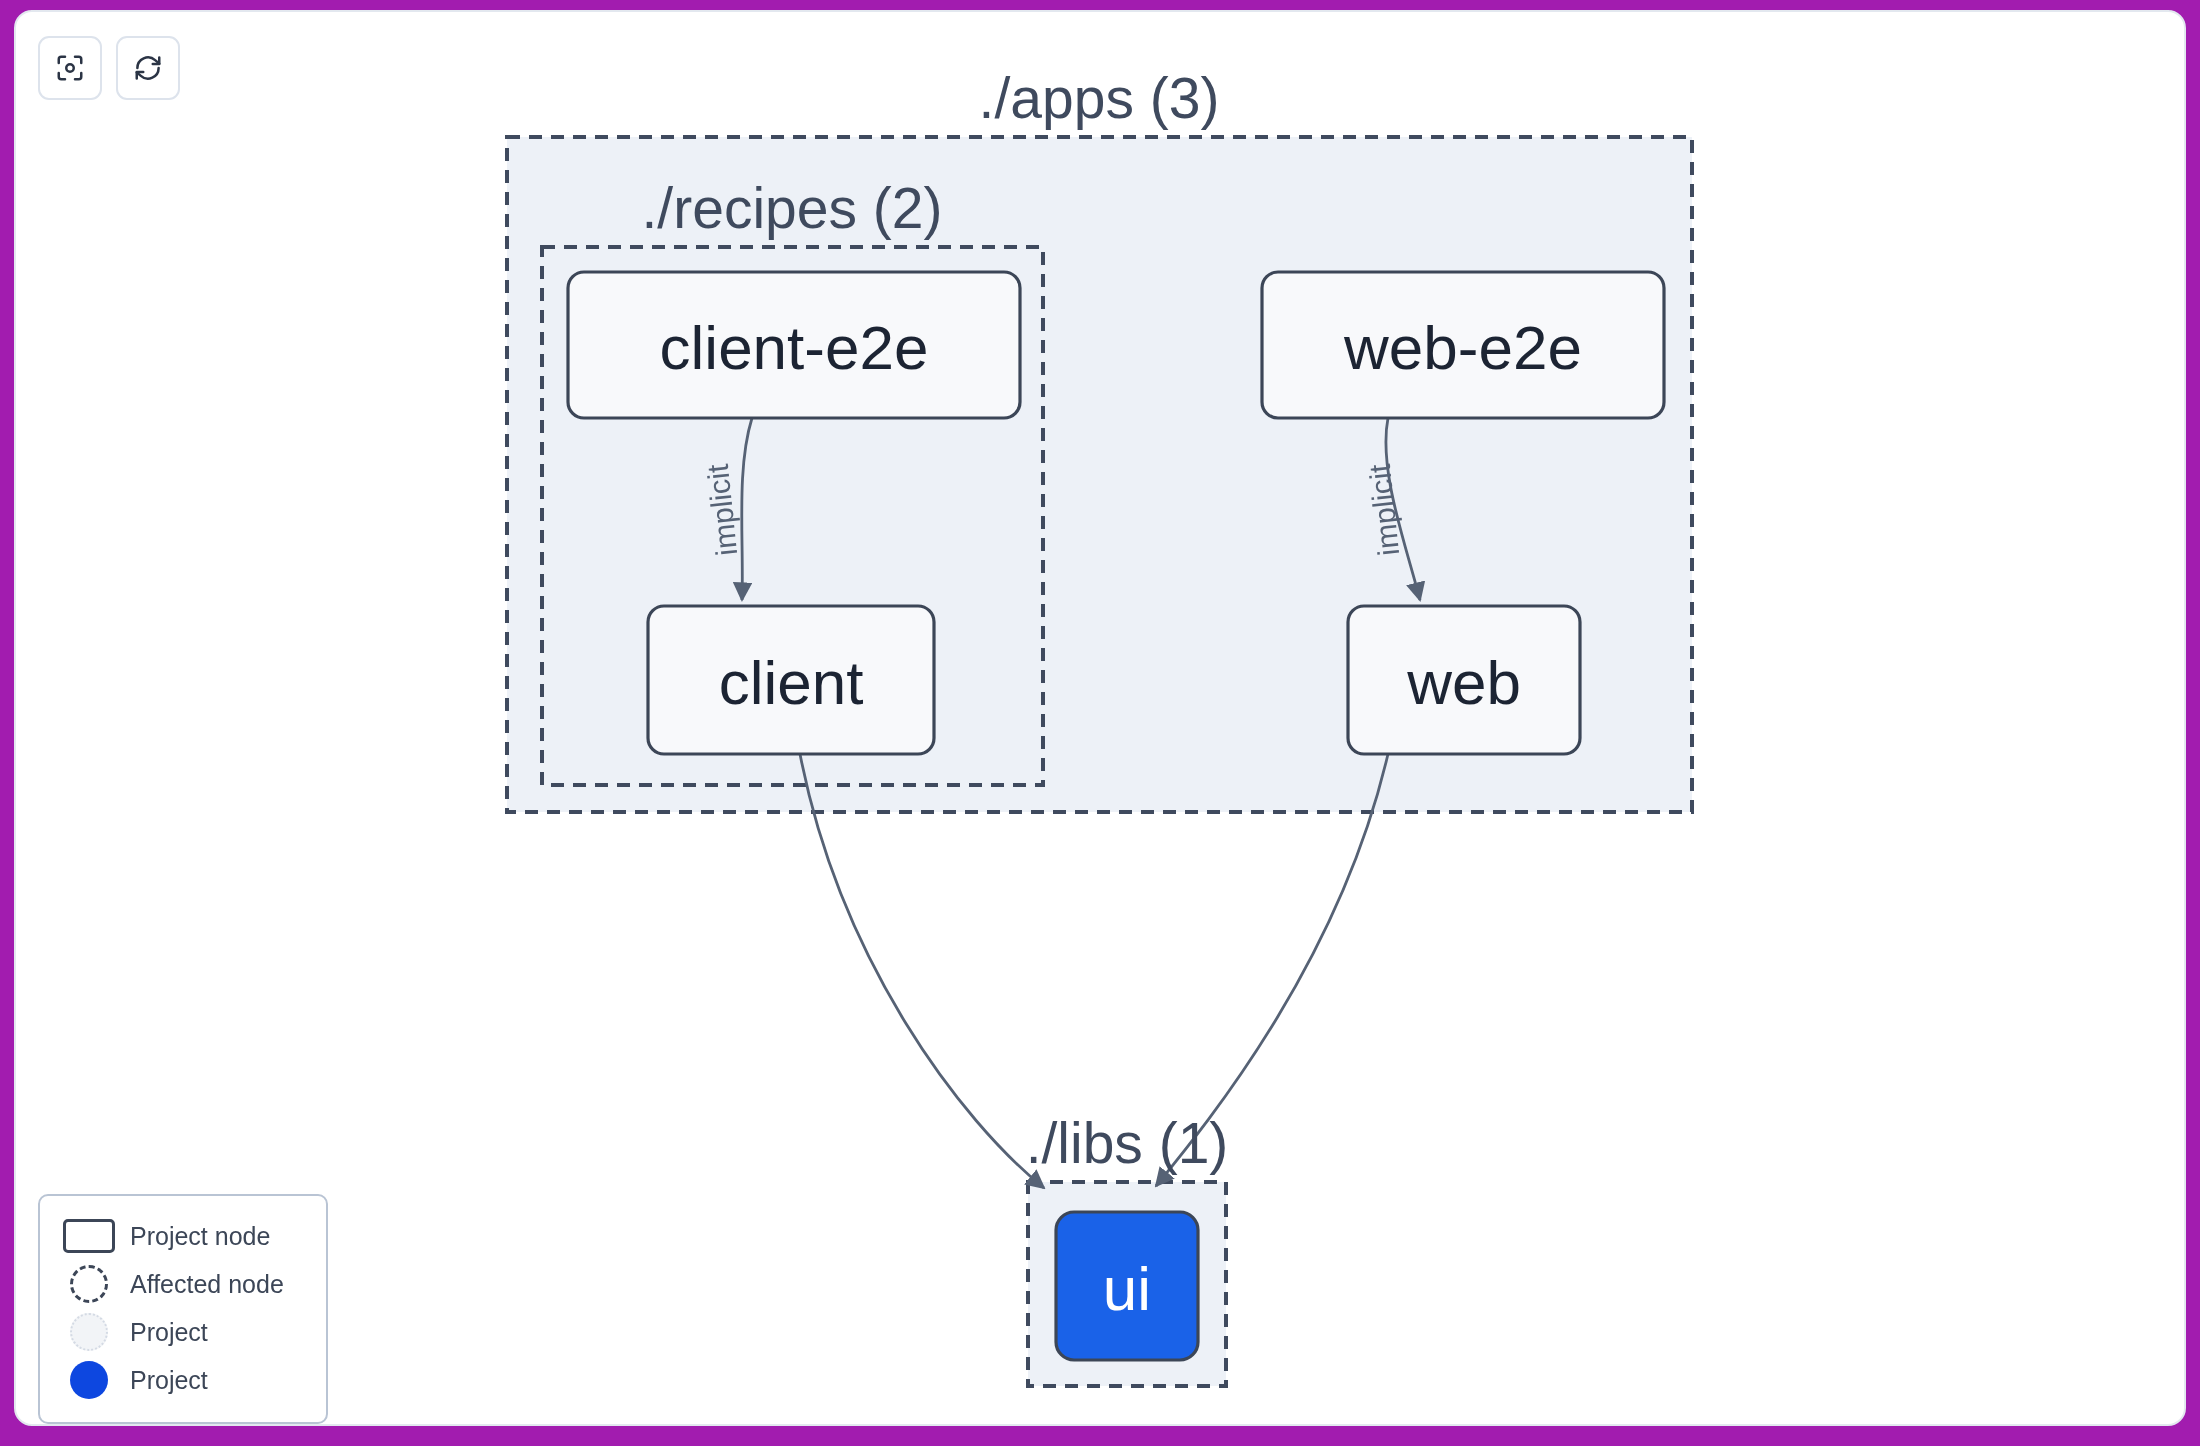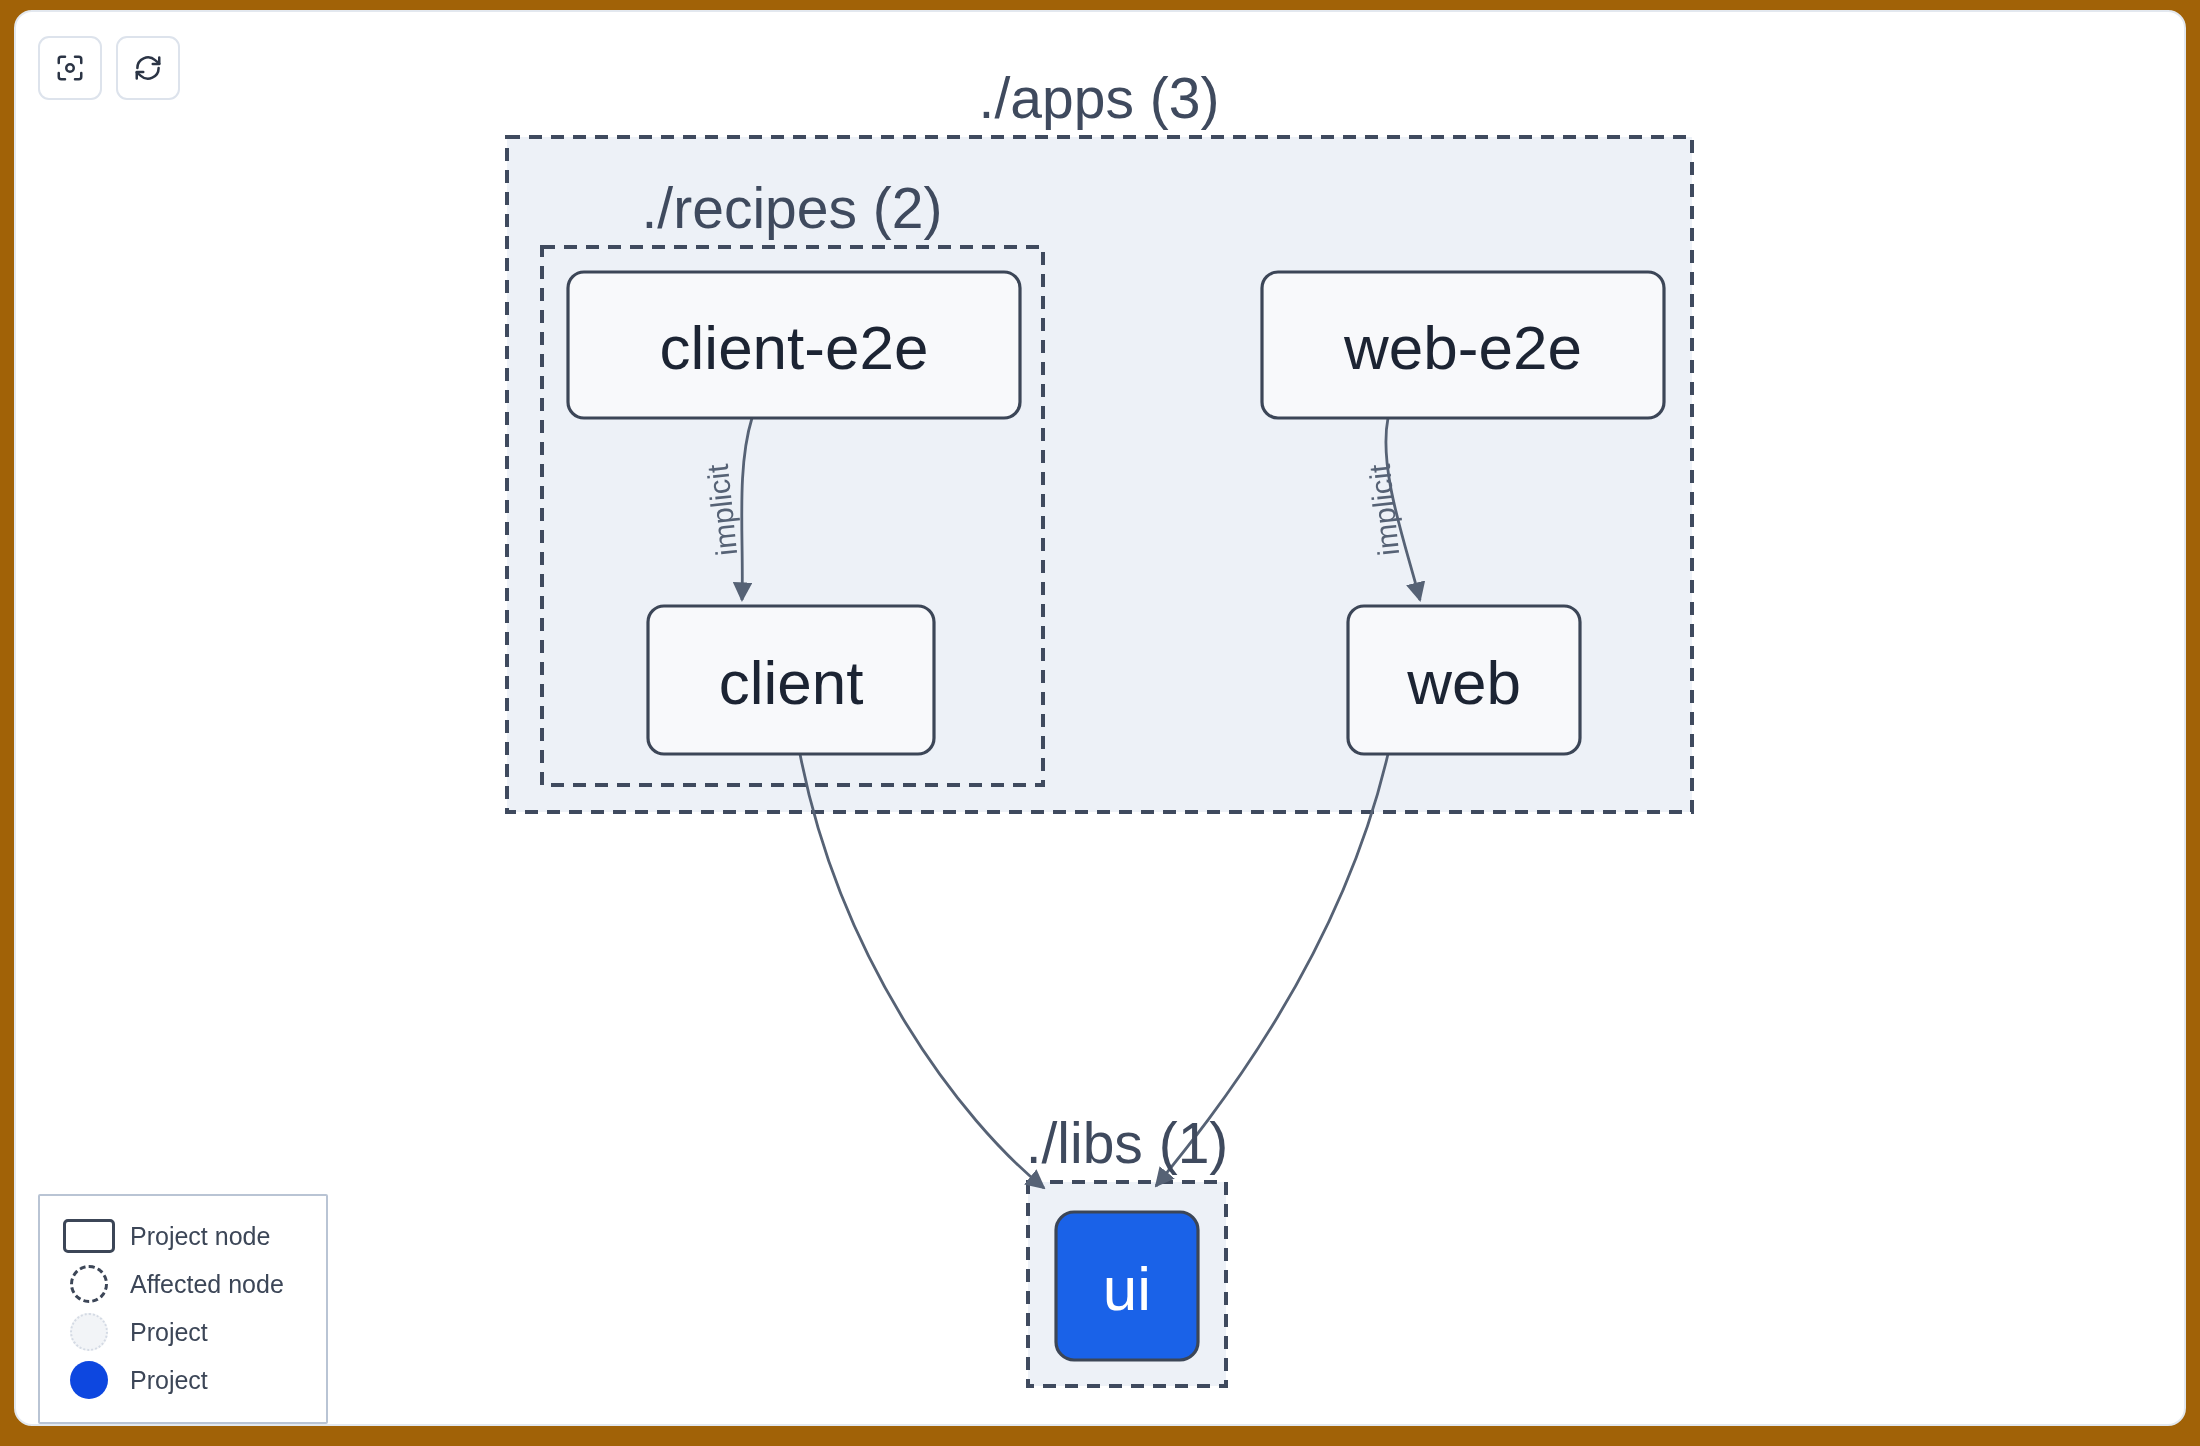--- a/index.html
+++ b/index.html
@@ -12,21 +12,21 @@
     height: 1446px;
     font-family: "Liberation Sans", sans-serif;
     overflow: hidden;
   }
 
   #canvas {
     position: absolute;
     left: 0; top: 0;
     width: 2200px;
     height: 1446px;
-    background: #a16207;
+    background: #a21caf;
   }
 
   
   #frame {
     position: absolute;
     left: 14px;
     top: 10px;
     width: 2172px;
     height: 1416px;
     border: 2px solid #e3e8ef;
@@ -113,21 +113,21 @@
     dominant-baseline: central;
   }
 
   
   #legend {
     position: absolute;
     left: 38px;
     top: 1194px;
     width: 290px;
     border: 2px solid #b9c4d4;
-    border-radius: 2px;
+    border-radius: 10px;
     background: #ffffff;
     box-sizing: border-box;
     padding: 16px 18px 18px 18px;
     z-index: 40;
   }
   .legend-row {
     display: flex;
     align-items: center;
     height: 48px;
   }

